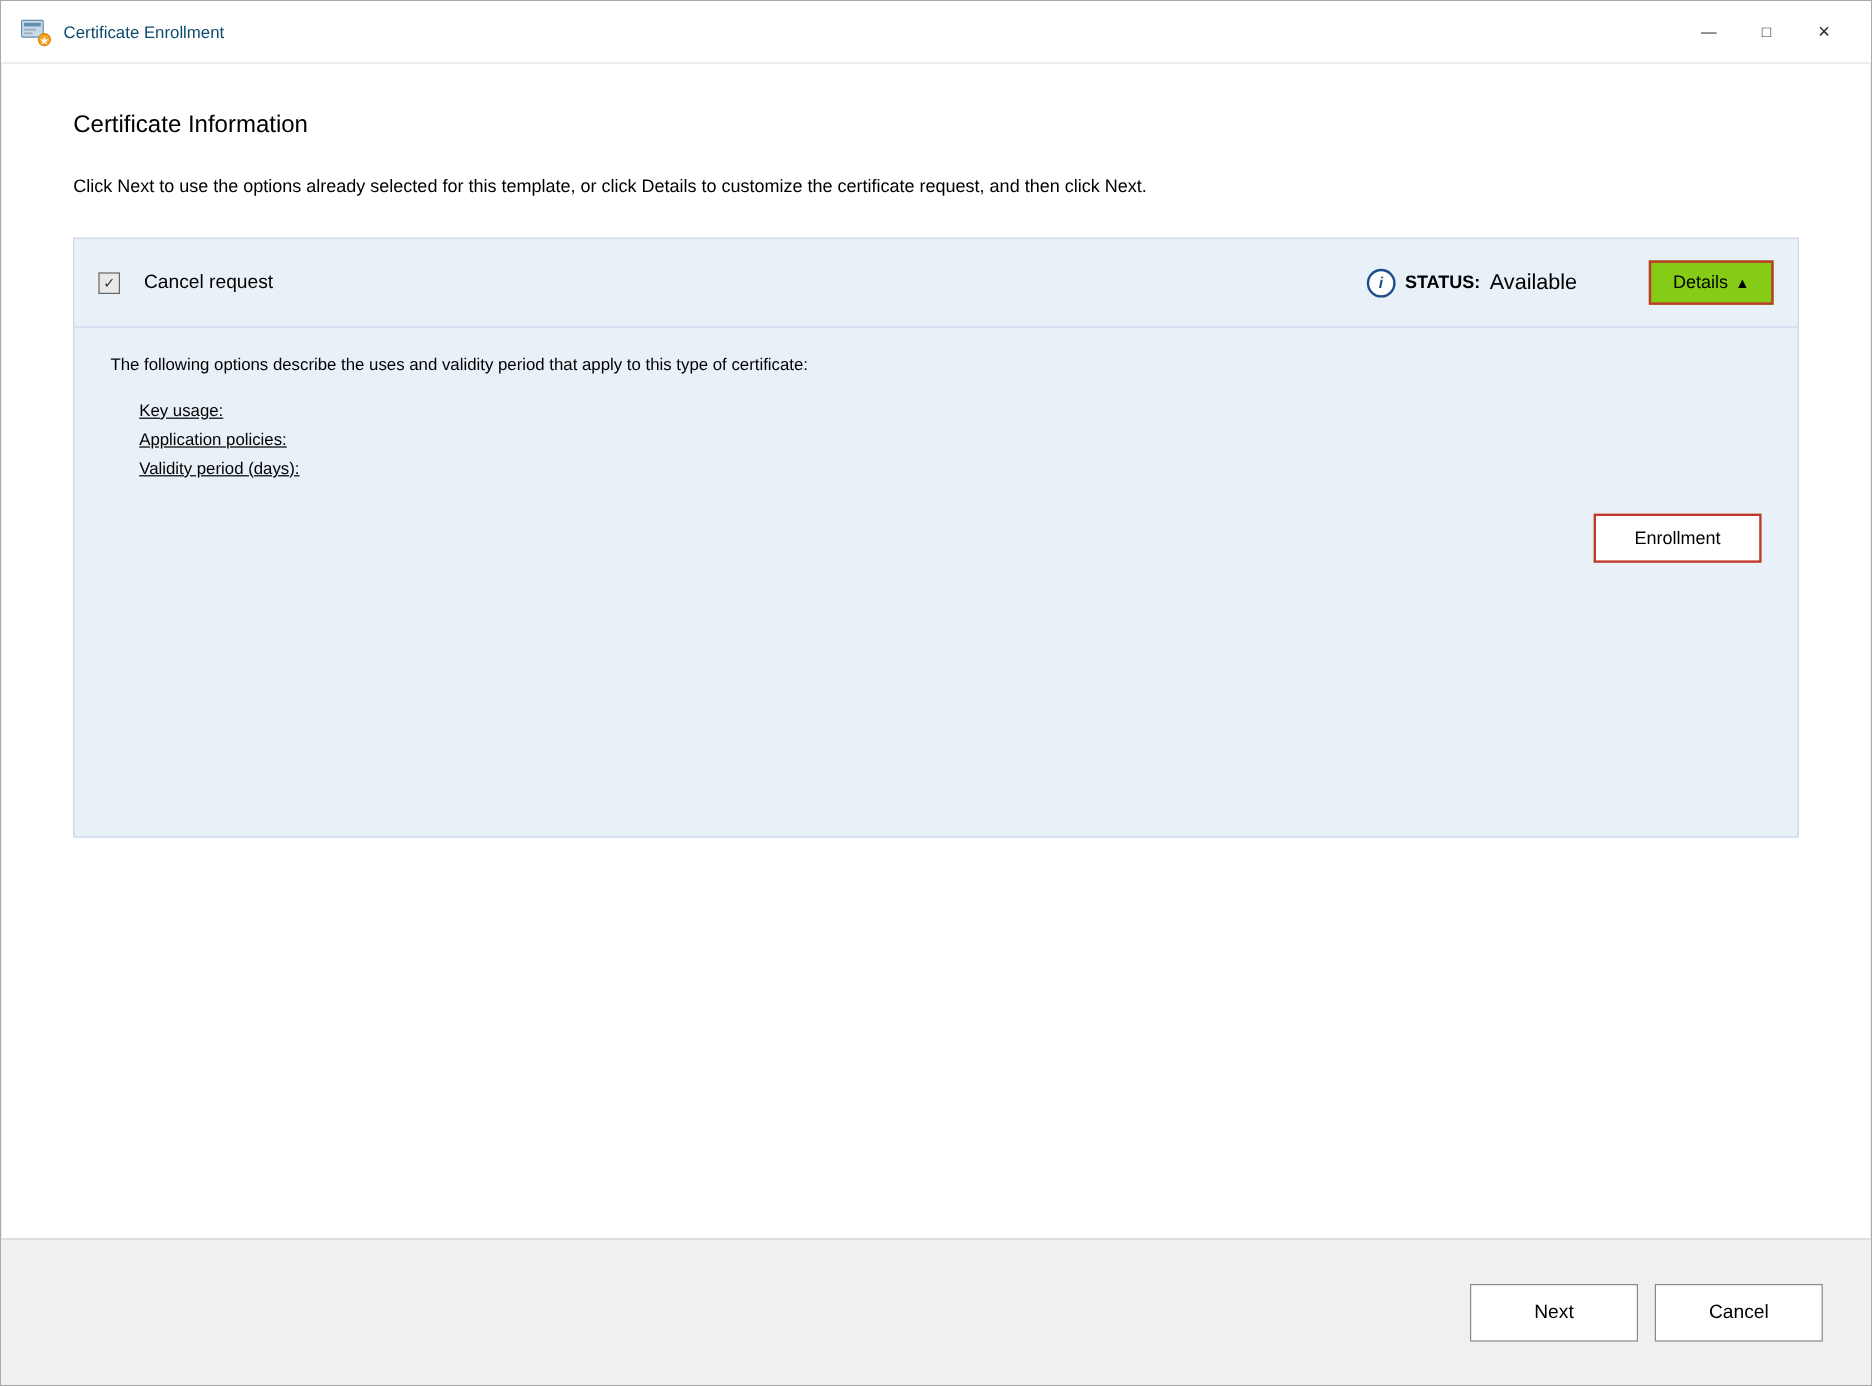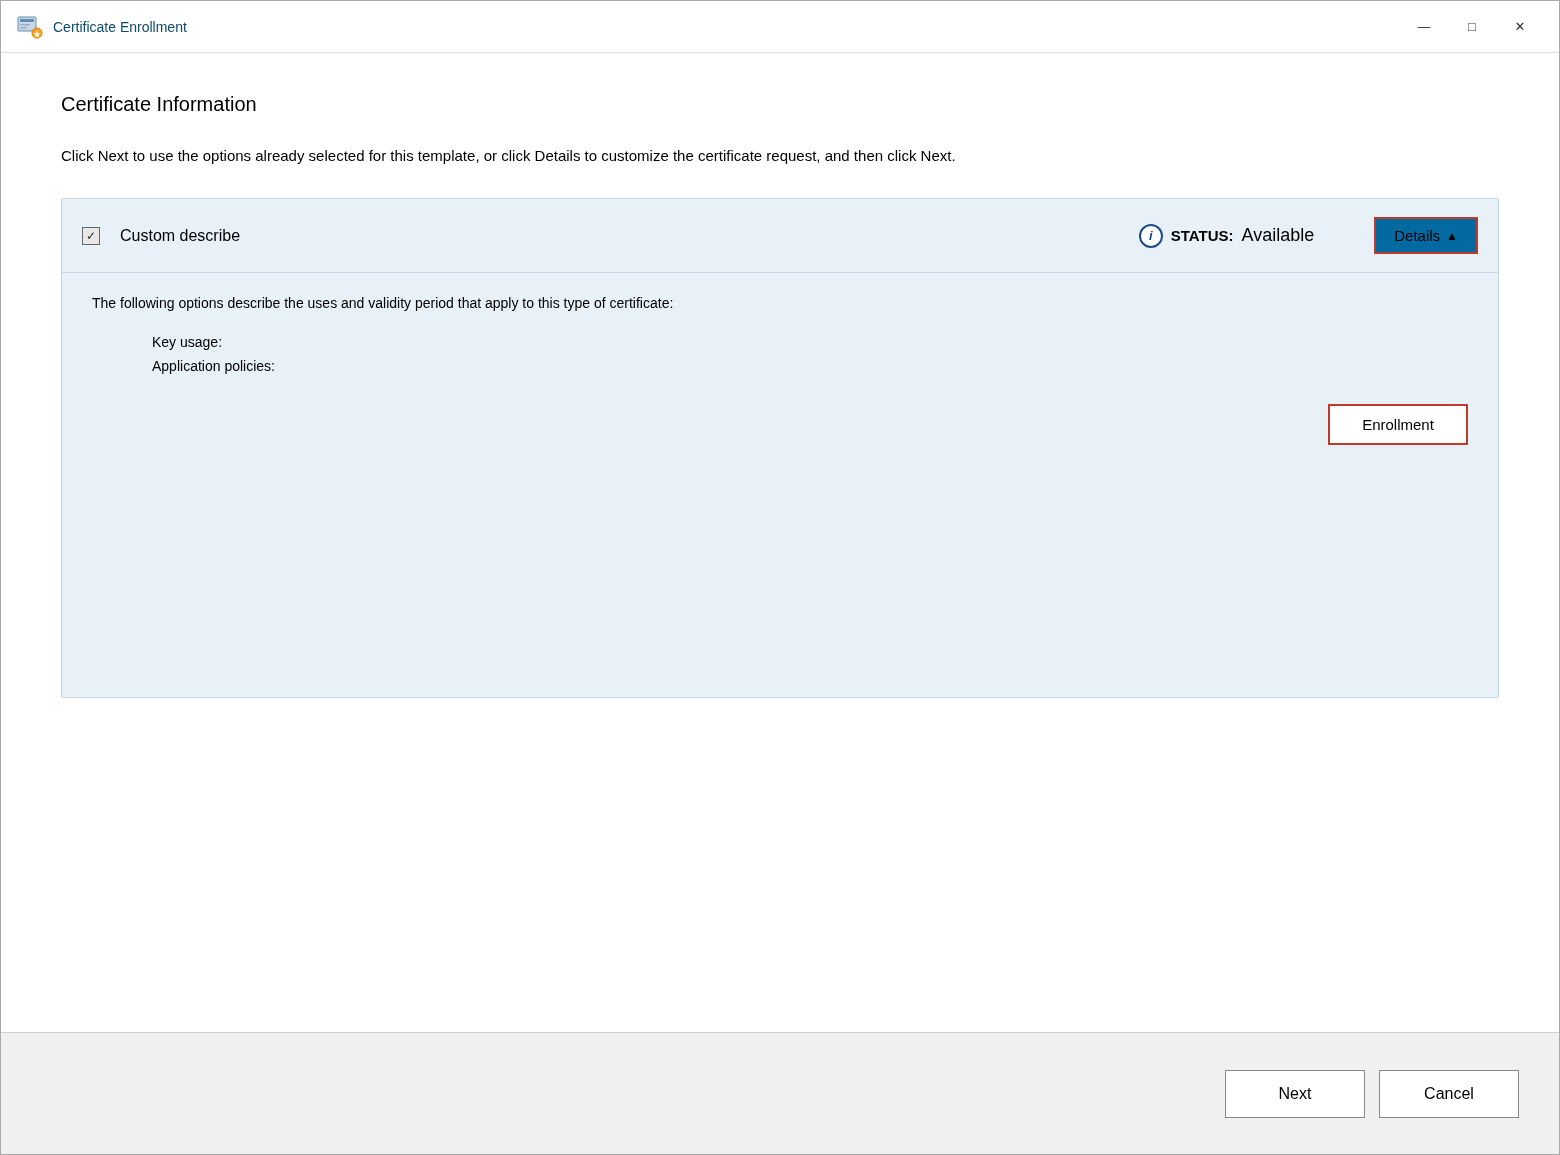--- a/index.html
+++ b/index.html
@@ -159,21 +159,21 @@
       font-weight: 700;
       font-size: 15px;
     }
 
     .status-value {
       font-size: 18px;
     }
 
     .details-button {
       border: 2px solid #c0392b;
-      background: #0369a1;
+      background: #84cc16;
       padding: 8px 18px;
       font-size: 15px;
       cursor: pointer;
       display: flex;
       align-items: center;
       gap: 6px;
       white-space: nowrap;
     }
 
     .chevron-up {
@@ -191,21 +191,22 @@
       font-size: 14px;
       color: #000;
       margin-bottom: 20px;
       line-height: 1.5;
     }
 
     .cert-fields {
       display: flex;
       flex-direction: column;
       gap: 8px;
-      margin-left: 60px;
+      margin-left: 24px;
+      text-decoration: underline;
     }
 
     .cert-field {
       font-size: 14px;
       color: #000;
     }
 
     .properties-area {
       display: flex;
       justify-content: flex-end;
@@ -276,40 +277,41 @@
   <div class="content-area">
     <h1 class="page-heading">Certificate Information</h1>
     <p class="description">Click Next to use the options already selected for this template, or click Details to customize the certificate request, and then click Next.</p>
 
     <div class="cert-panel">
 
       <div class="cert-panel-header">
         <div class="cert-checkbox">
           <span class="cert-checkbox-check">✓</span>
         </div>
-        <span class="cert-name">Custom describe</span>
+        <span class="cert-name">Cancel request</span>
 
         <div class="status-area">
           <div class="info-icon">i</div>
           <span class="status-label">STATUS:</span>
           <span class="status-value">Available</span>
         </div>
 
         <button class="details-button">
           <span>Details</span>
           <span class="chevron-up">▲</span>
         </button>
       </div>
 
       <div class="cert-panel-body">
         <p class="cert-description">The following options describe the uses and validity period that apply to this type of certificate:</p>
 
         <div class="cert-fields">
           <span class="cert-field">Key usage:</span>
           <span class="cert-field">Application policies:</span>
+          <span class="cert-field">Validity period (days):</span>
         </div>
 
         <div class="properties-area">
           <button class="properties-button">Enrollment</button>
         </div>
       </div>
 
     </div>
   </div>
 

